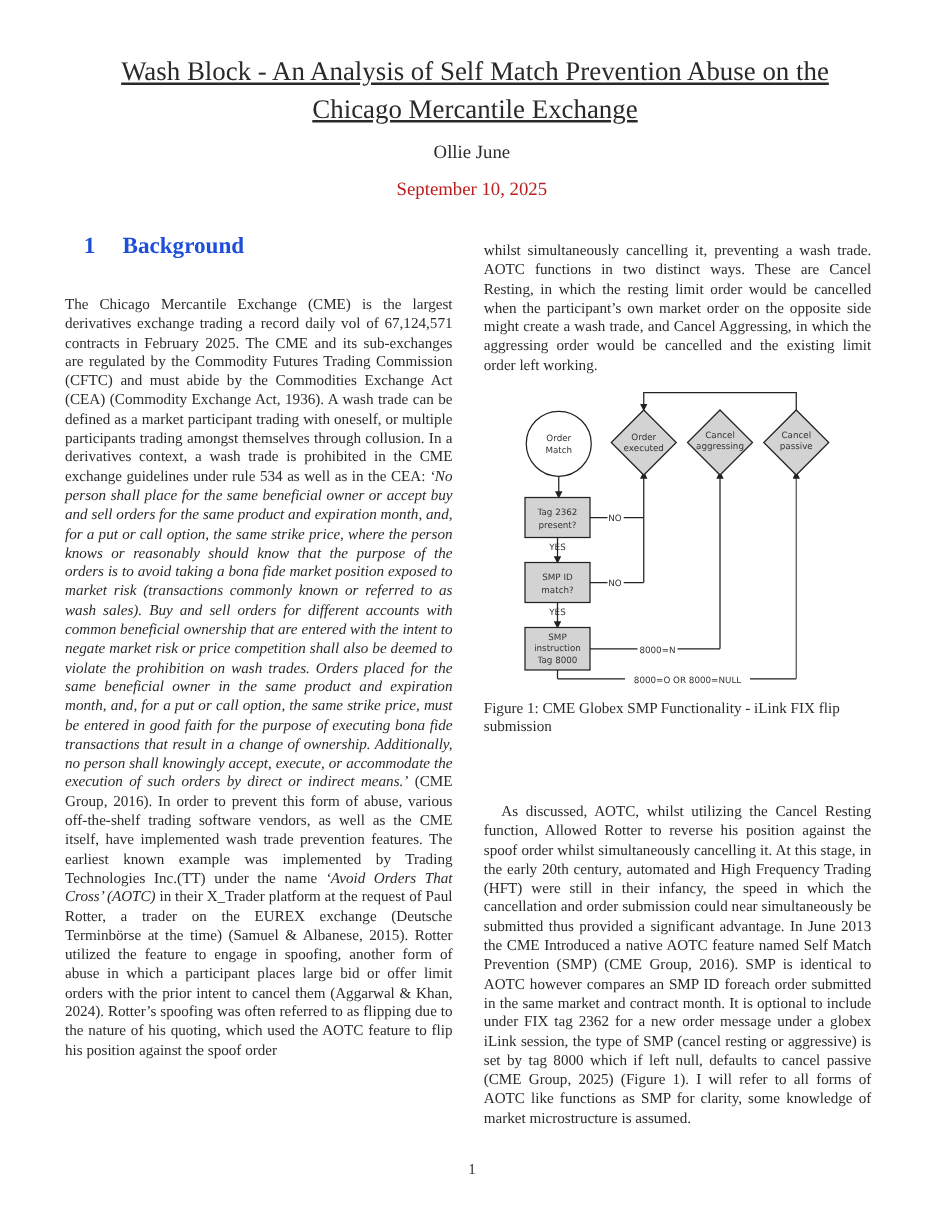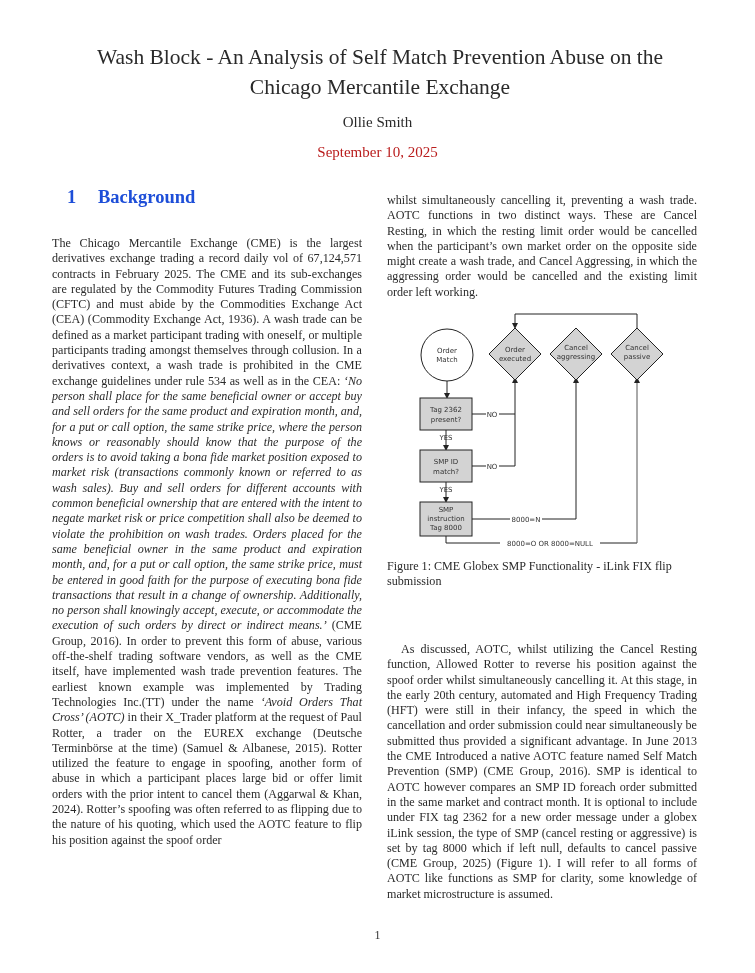--- a/index.html
+++ b/index.html
@@ -1,19 +1,19 @@
 <!DOCTYPE html>
 <html><head>
 <meta charset="utf-8">
 <style>
   html, body { margin:0; padding:0; background:#ffffff; }
   body { width:755px; height:973px; position:relative; overflow:hidden;
          font-family:"DejaVu Serif","Liberation Serif",serif; color:#222; }
   .title { position:absolute; left:60px; width:640px; top:42px; text-align:center;
-           font-family:"Liberation Serif",serif; font-size:21.5px; line-height:30px; color:#2a2a2a; }
+           font-family:"Liberation Serif",serif; font-size:21.5px; line-height:30px; color:#2a2a2a;text-decoration:underline; }
   .author { position:absolute; left:0; width:755px; top:114px; text-align:center;
             font-family:"Liberation Serif",serif; font-size:15px; color:#2a2a2a; }
   .date { position:absolute; left:0; width:755px; top:144px; text-align:center;
           font-family:"Liberation Serif",serif; font-size:15px; color:#b91c1c; }
   .col { position:absolute; width:310px; font-family:"Liberation Serif",serif;
          font-size:12.1px; line-height:15.3px; text-align:justify; color:#2a2a2a; hyphens:auto; }
   .col p { margin:0; }
   .left { left:52px; top:236px; }
   .right { left:387px; top:193px; }
   .sec { position:absolute; left:67px; top:187px; font-family:"Liberation Serif",serif;
@@ -26,21 +26,21 @@
   .right2 { left:387px; top:642px; }
   .indent { text-indent:14px; }
   .pagenum { position:absolute; left:0; width:755px; top:928px; text-align:center;
              font-family:"Liberation Serif",serif; font-size:12px; color:#333; }
   .fig text { font-family:"DejaVu Sans","Liberation Sans",sans-serif; font-size:7px; fill:#333; }
 </style>
 </head>
 <body>
 
 <div class="title">Wash Block - An Analysis of Self Match Prevention Abuse on the Chicago Mercantile Exchange</div>
-<div class="author">Ollie Smith</div>
+<div class="author">Ollie June</div>
 <div class="date">September 10, 2025</div>
 
 <div class="sec">
   <span class="num">1</span><span>Background</span>
 </div>
 
 <div class="col left">
   <p><span>The Chicago Mercantile Exchange (CME) is the largest derivatives exchange trading a record daily vol of 67,124,571 contracts in February 2025. The CME and its sub-exchanges are regulated by the Commodity Futures Trading Commission (CFTC) and must abide by the Commodities Exchange Act (CEA) (Commodity Exchange Act, 1936). A wash trade can be defined as a market participant trading with oneself, or multiple participants trading amongst themselves through collusion. In a derivatives context, a wash trade is prohibited in the CME exchange guidelines under rule 534 as well as in the CEA: </span><em>‘No person shall place for the same beneficial owner or accept buy and sell orders for the same product and expiration month, and, for a put or call option, the same strike price, where the person knows or reasonably should know that the purpose of the orders is to avoid taking a bona fide market position exposed to market risk (transactions commonly known or referred to as wash sales). Buy and sell orders for different accounts with common beneficial ownership that are entered with the intent to negate market risk or price competition shall also be deemed to violate the prohibition on wash trades. Orders placed for the same beneficial owner in the same product and expiration month, and, for a put or call option, the same strike price, must be entered in good faith for the purpose of executing bona fide transactions that result in a change of ownership. Additionally, no person shall knowingly accept, execute, or accommodate the execution of such orders by direct or indirect means.’</em><span> (CME Group, 2016). In order to prevent this form of abuse, various off-the-shelf trading software vendors, as well as the CME itself, have implemented wash trade prevention features. The earliest known example was implemented by Trading Technologies Inc.(TT) under the name </span><em>‘Avoid Orders That Cross’ (AOTC)</em><span> in their X_Trader platform at the request of Paul Rotter, a trader on the EUREX exchange (Deutsche Terminbörse at the time) (Samuel &amp; Albanese, 2015). Rotter utilized the feature to engage in spoofing, another form of abuse in which a participant places large bid or offer limit orders with the prior intent to cancel them (Aggarwal &amp; Khan, 2024). Rotter’s spoofing was often referred to as flipping due to the nature of his quoting, which used the AOTC feature to flip his position against the spoof order</span></p>
 </div>
 

